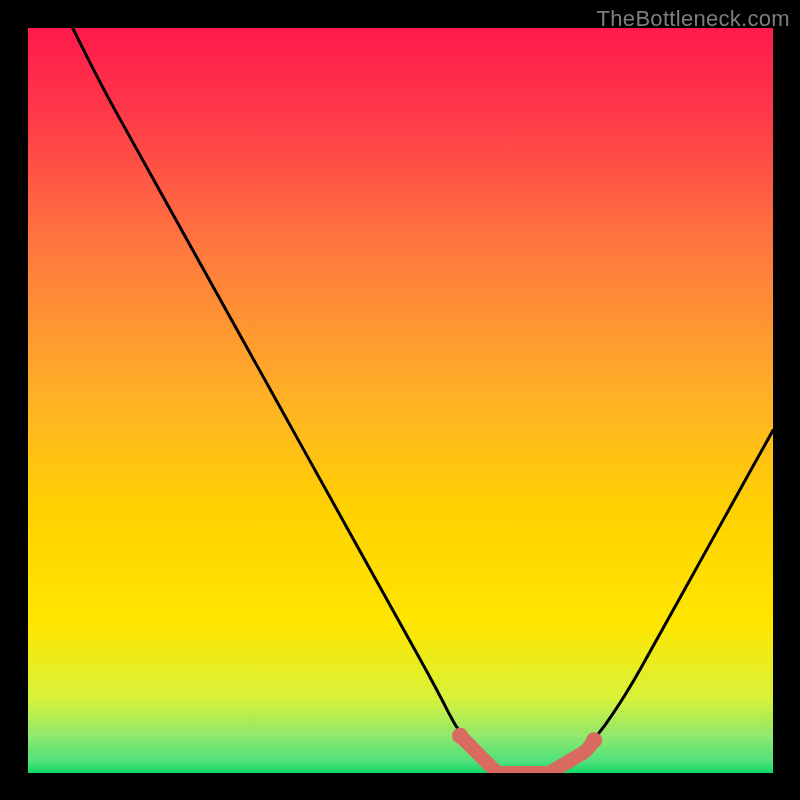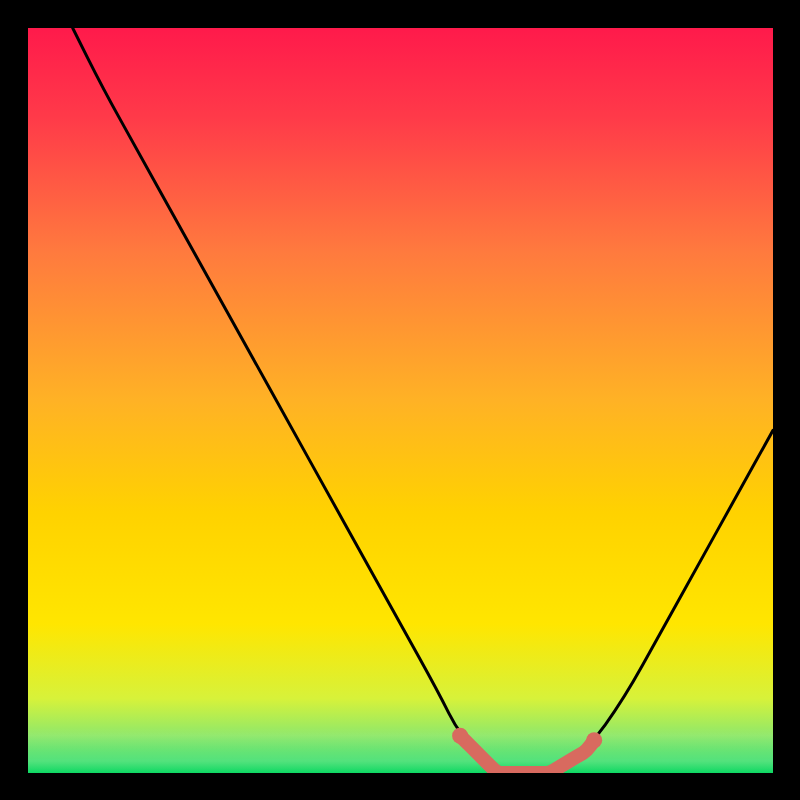--- a/index.html
+++ b/index.html
@@ -31,20 +31,21 @@
   .plot {
     position: absolute;
     background: #000;
   }
   svg { display: block; }
 </style>
 </head>
 <body>
 
 <div class="wrap">
+  <div class="watermark">TheBottleneck.com</div>
   <div class="plot" id="plot" style="left: 28px; top: 28px; width: 745px; height: 745px;">
       <svg width="745" height="745" viewBox="0 0 745 745">
         <defs>
           <linearGradient id="bgGrad" x1="0" y1="0" x2="0" y2="1">
             <stop offset="0%" stop-color="#ff1a4b"></stop>
             <stop offset="12%" stop-color="#ff3a49"></stop>
             <stop offset="30%" stop-color="#ff7a3e"></stop>
             <stop offset="50%" stop-color="#ffb225"></stop>
             <stop offset="65%" stop-color="#ffd200"></stop>
             <stop offset="80%" stop-color="#ffe600"></stop>

